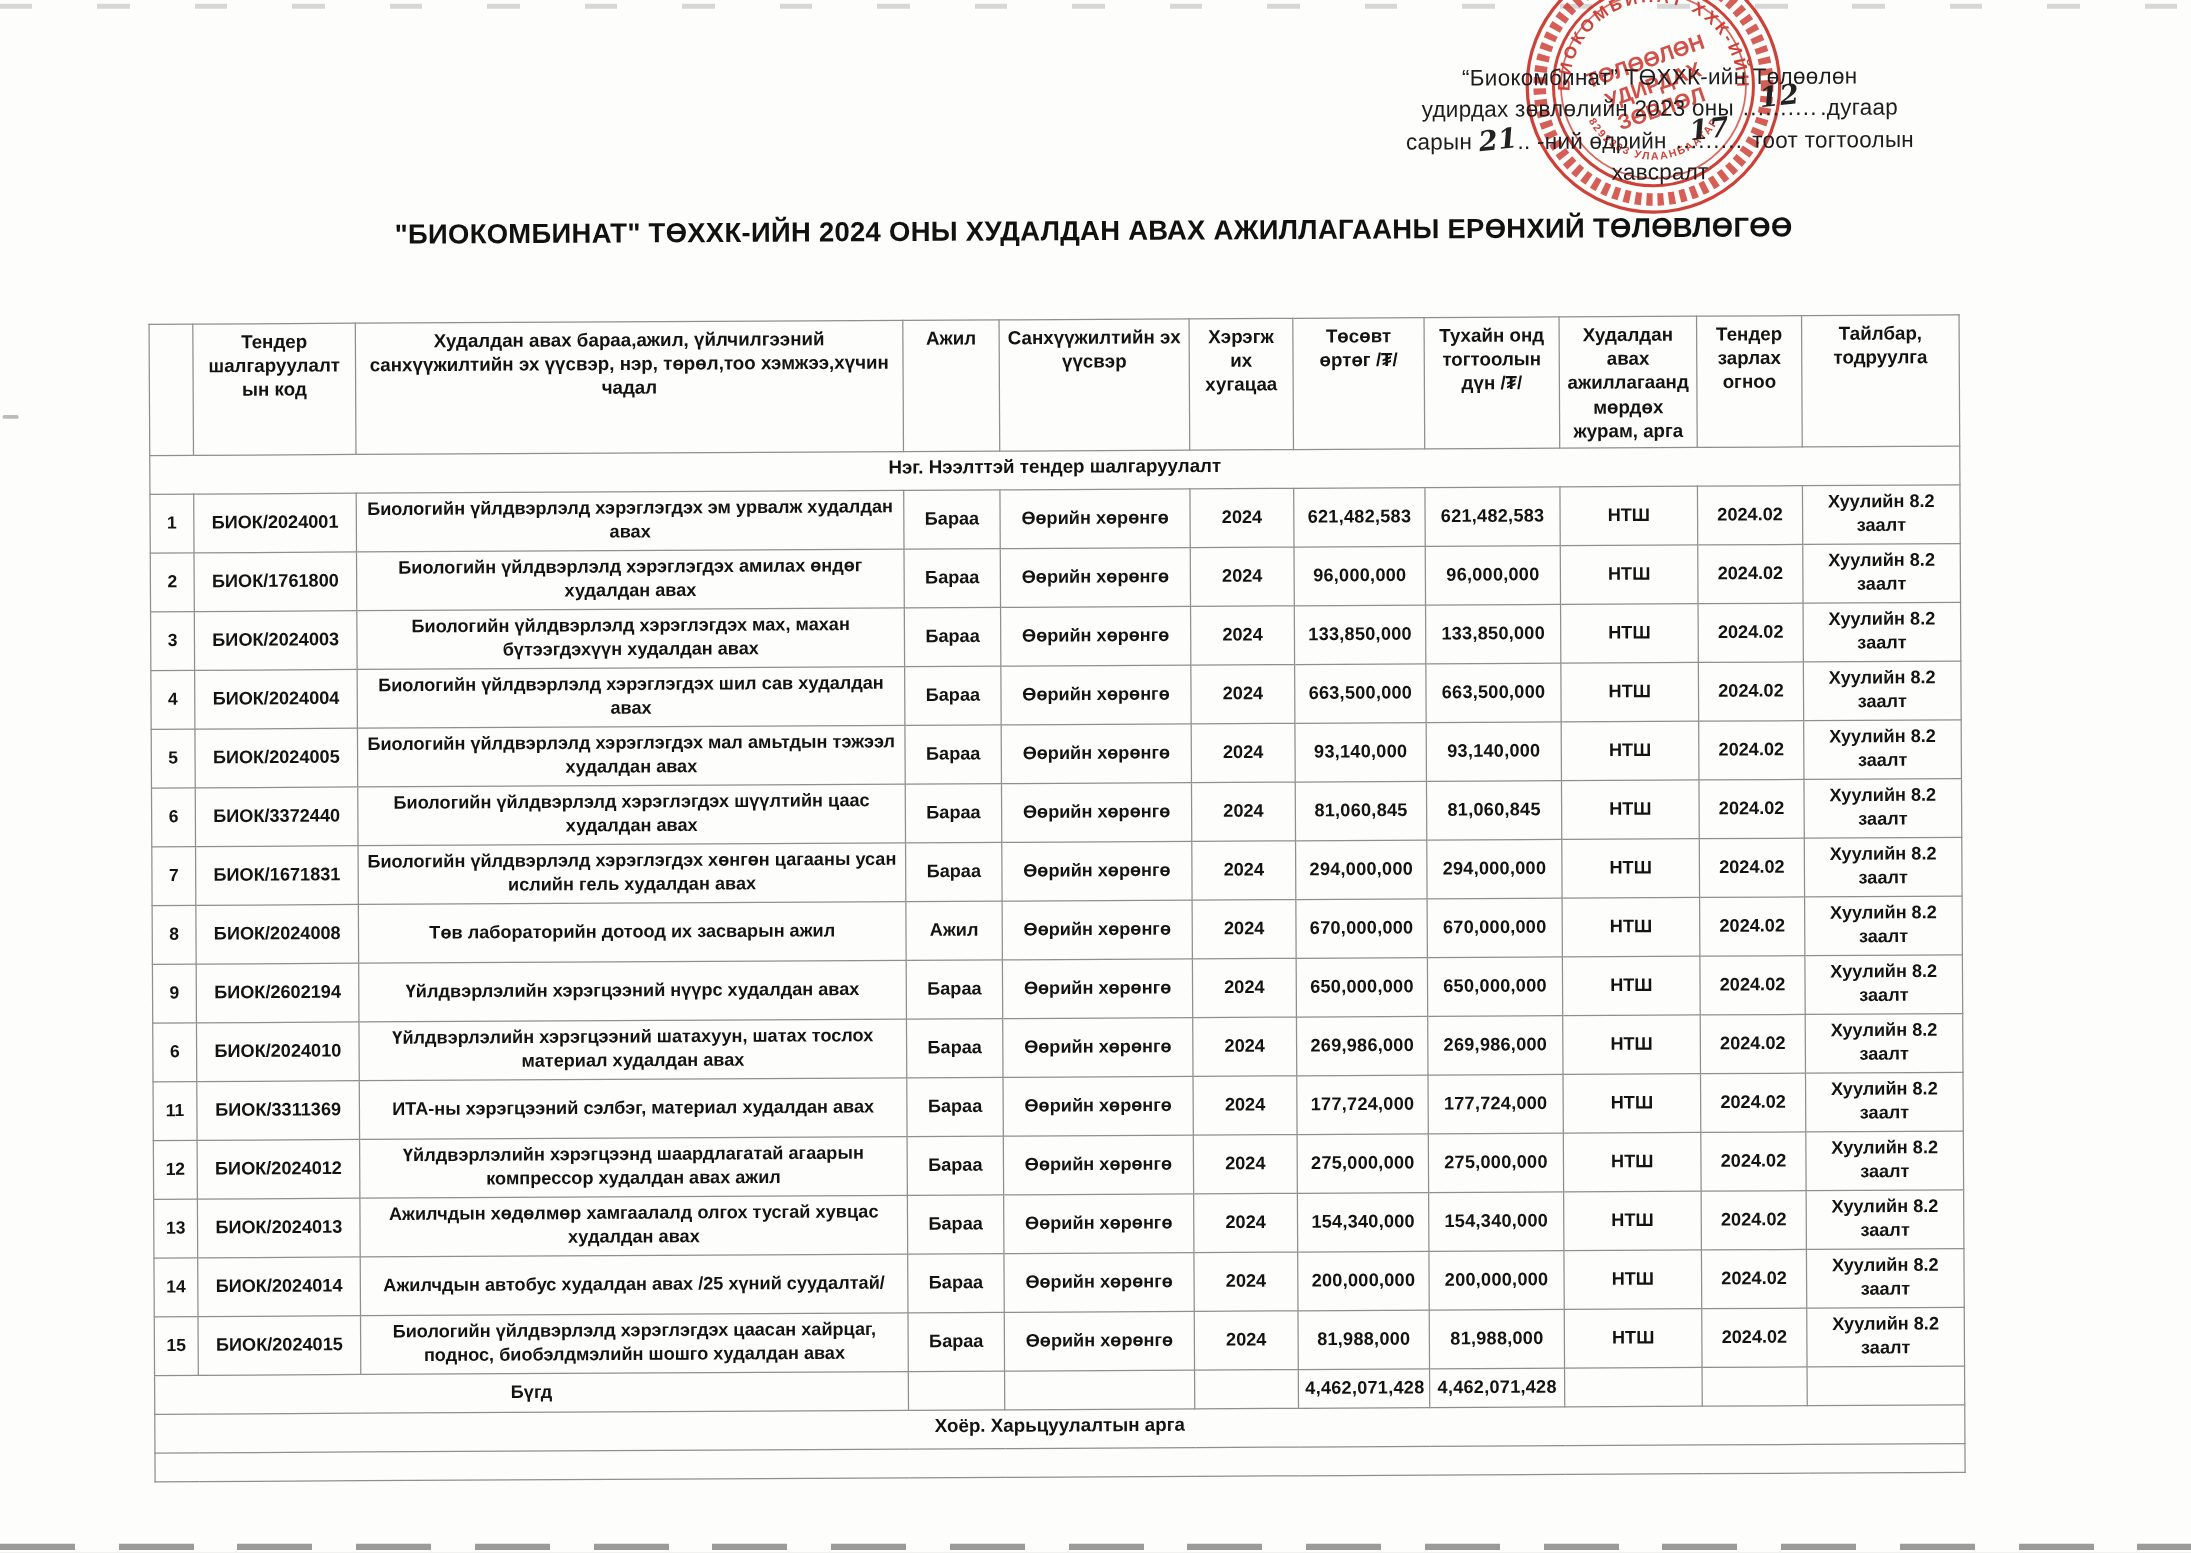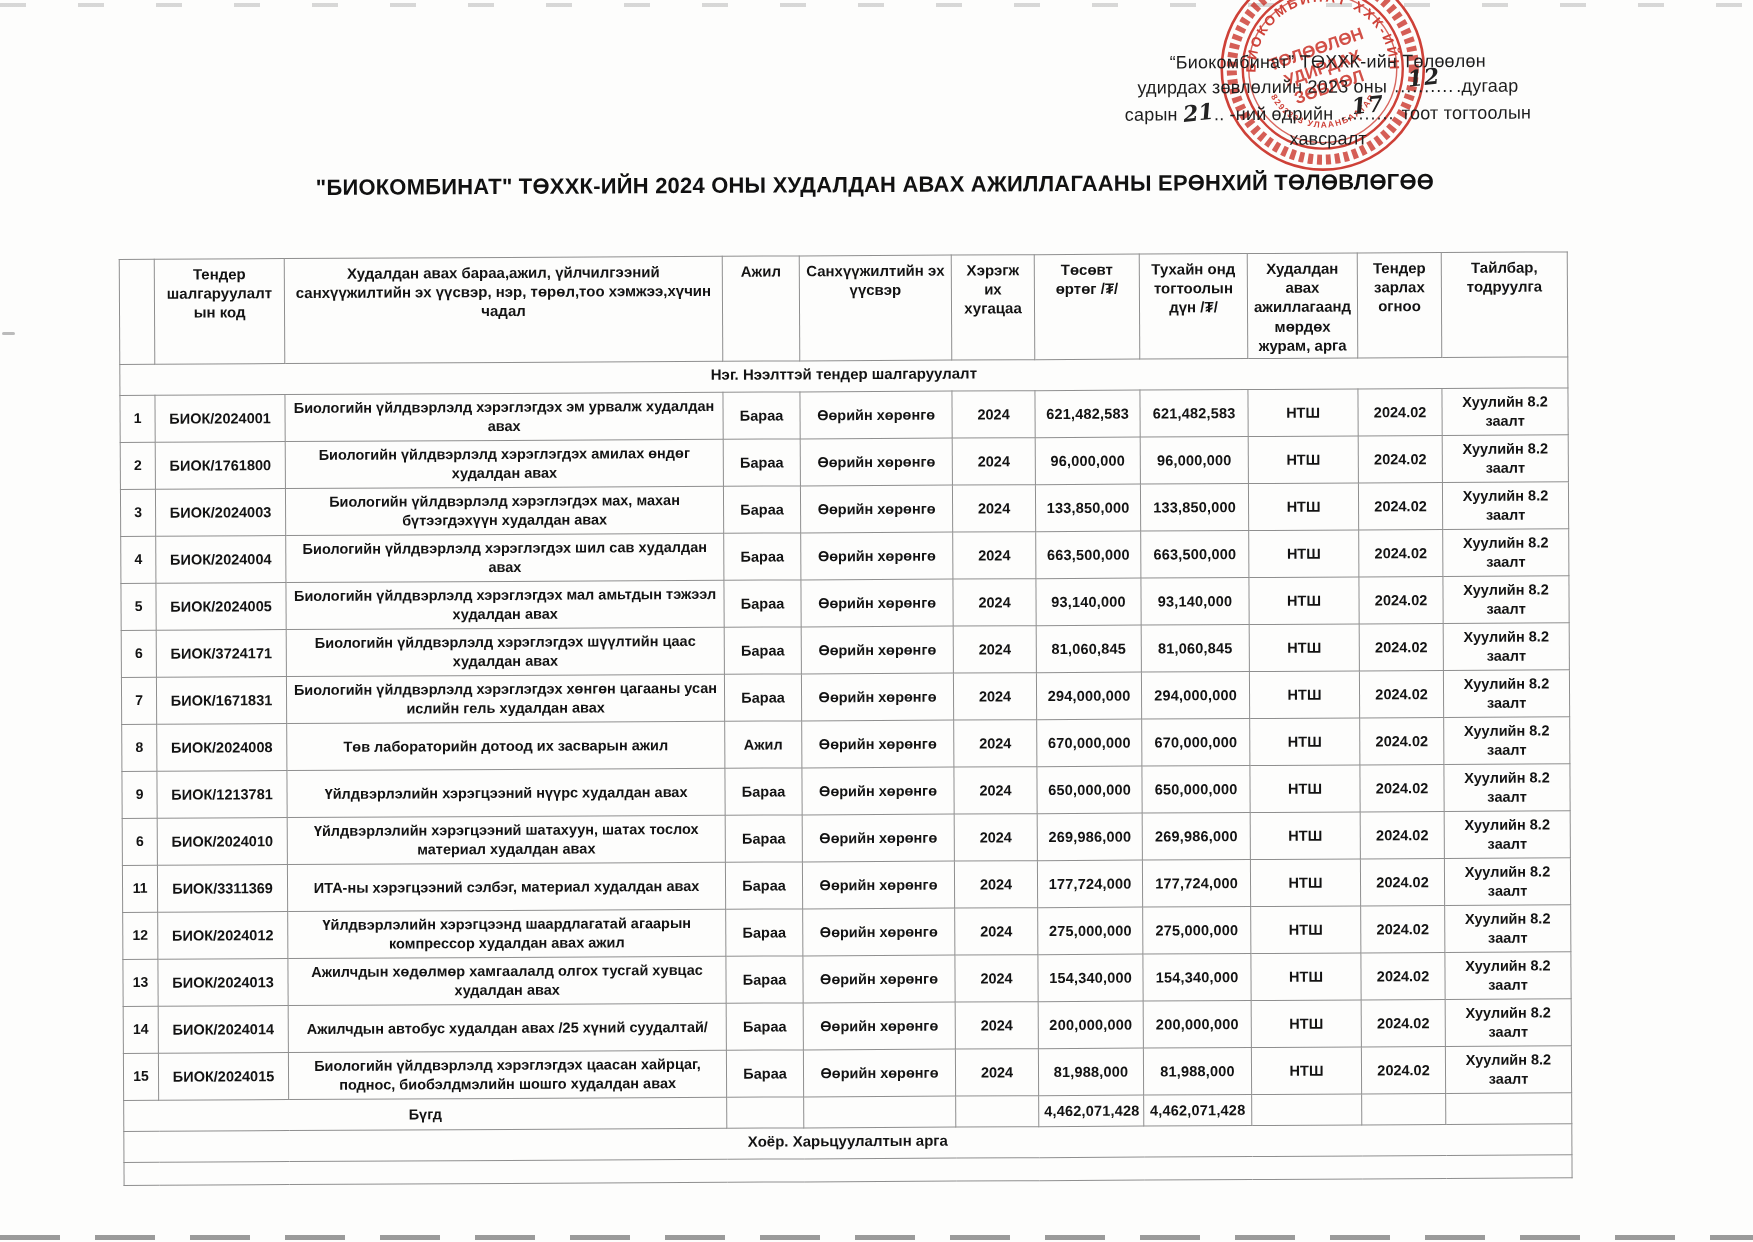--- a/index.html
+++ b/index.html
@@ -208,21 +208,21 @@
     <td>Өөрийн хөрөнгө</td>
     <td>2024</td>
     <td class="cell-money">93,140,000</td>
     <td class="cell-money">93,140,000</td>
     <td>НТШ</td>
     <td>2024.02</td>
     <td>Хуулийн 8.2 заалт</td>
   </tr>
           <tr>
     <td class="cell-num">6</td>
-    <td>БИОК/3724171</td>
+    <td>БИОК/3372440</td>
     <td>Биологийн үйлдвэрлэлд хэрэглэгдэх шүүлтийн цаас худалдан авах</td>
     <td>Бараа</td>
     <td>Өөрийн хөрөнгө</td>
     <td>2024</td>
     <td class="cell-money">81,060,845</td>
     <td class="cell-money">81,060,845</td>
     <td>НТШ</td>
     <td>2024.02</td>
     <td>Хуулийн 8.2 заалт</td>
   </tr>
@@ -247,21 +247,21 @@
     <td>Өөрийн хөрөнгө</td>
     <td>2024</td>
     <td class="cell-money">670,000,000</td>
     <td class="cell-money">670,000,000</td>
     <td>НТШ</td>
     <td>2024.02</td>
     <td>Хуулийн 8.2 заалт</td>
   </tr>
           <tr>
     <td class="cell-num">9</td>
-    <td>БИОК/1213781</td>
+    <td>БИОК/2602194</td>
     <td>Үйлдвэрлэлийн хэрэгцээний нүүрс худалдан авах</td>
     <td>Бараа</td>
     <td>Өөрийн хөрөнгө</td>
     <td>2024</td>
     <td class="cell-money">650,000,000</td>
     <td class="cell-money">650,000,000</td>
     <td>НТШ</td>
     <td>2024.02</td>
     <td>Хуулийн 8.2 заалт</td>
   </tr>

